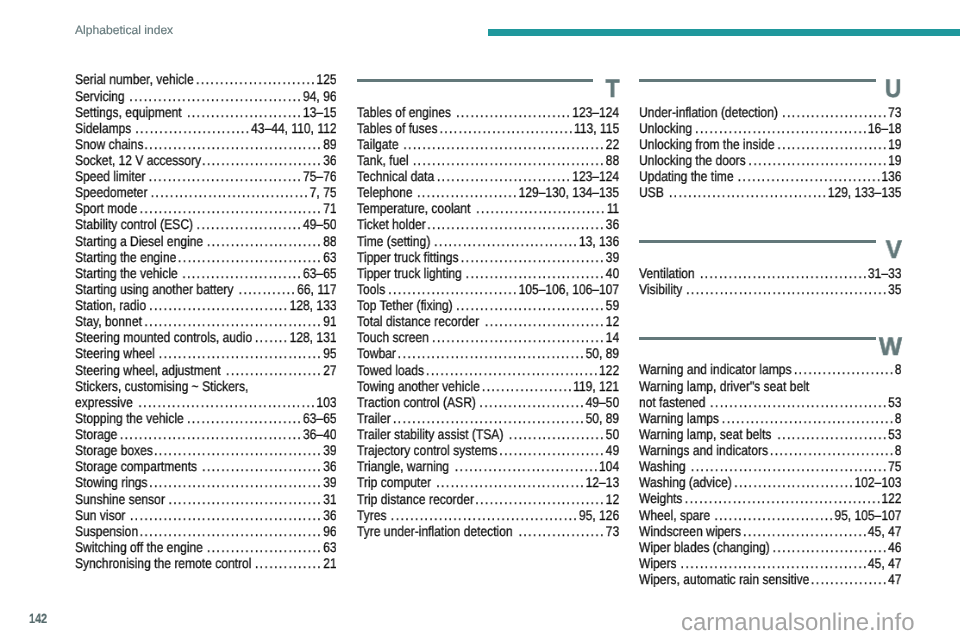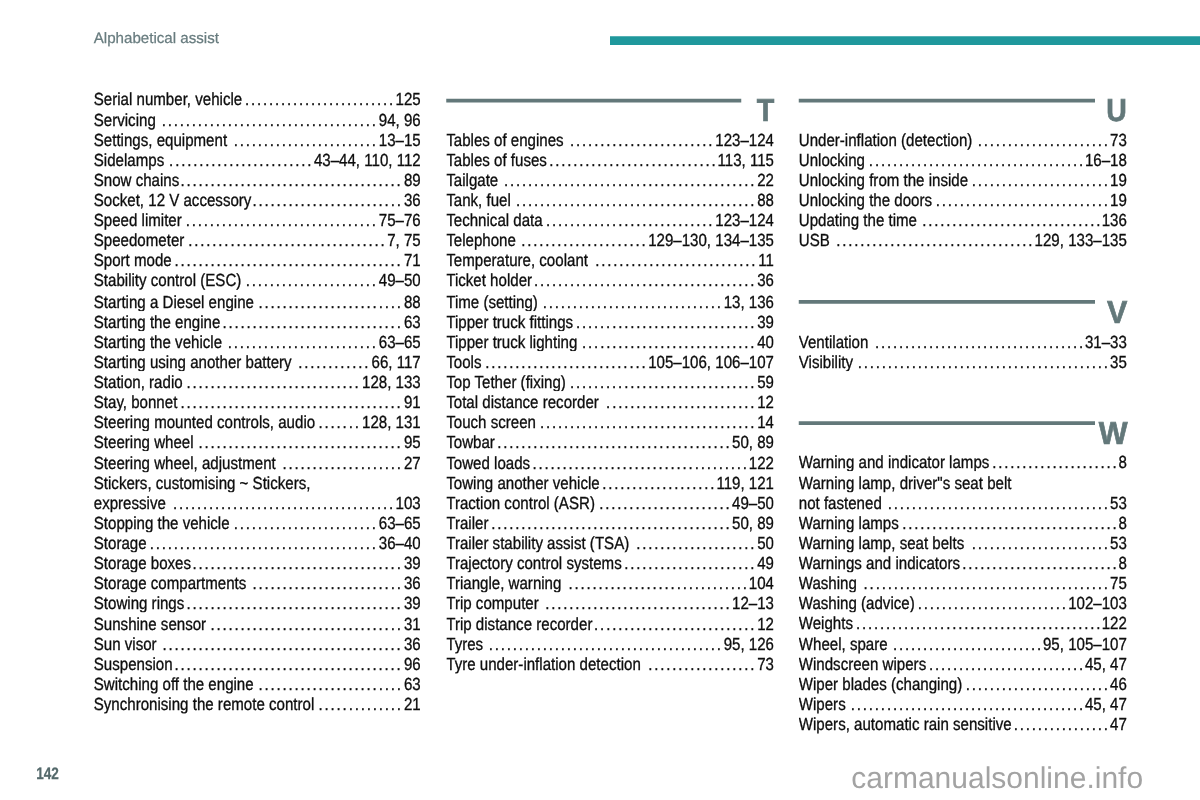--- a/index.html
+++ b/index.html
@@ -42,21 +42,21 @@
            transform:scaleX(0.818) translateZ(0);transform-origin:left top;
            -webkit-text-stroke:0.2px #54696b;}
   .watermark{position:absolute;left:681.0px;top:608.0px;font-size:24px;
              line-height:30px;color:#a3a3a3;white-space:nowrap;
              transform:translateZ(0);}
 </style>
 </head>
 <body>
 
 <div class="page">
-  <div class="run-head">Alphabetical assist</div>
+  <div class="run-head">Alphabetical index</div>
   <div class="head-rule"></div>
   <div class="index-body">
     <div class="col">
       <div class="entry" style="left:75.00px;top:71.39px;width:303.480px">
         <span class="t">Serial number, vehicle</span>
         <span class="p">125</span>
         <span class="dots" style="left: 140.387px;">.........................</span>
       </div>
       <div class="entry" style="left:75.00px;top:87.51px;width:303.480px">
         <span class="t">Servicing</span>

